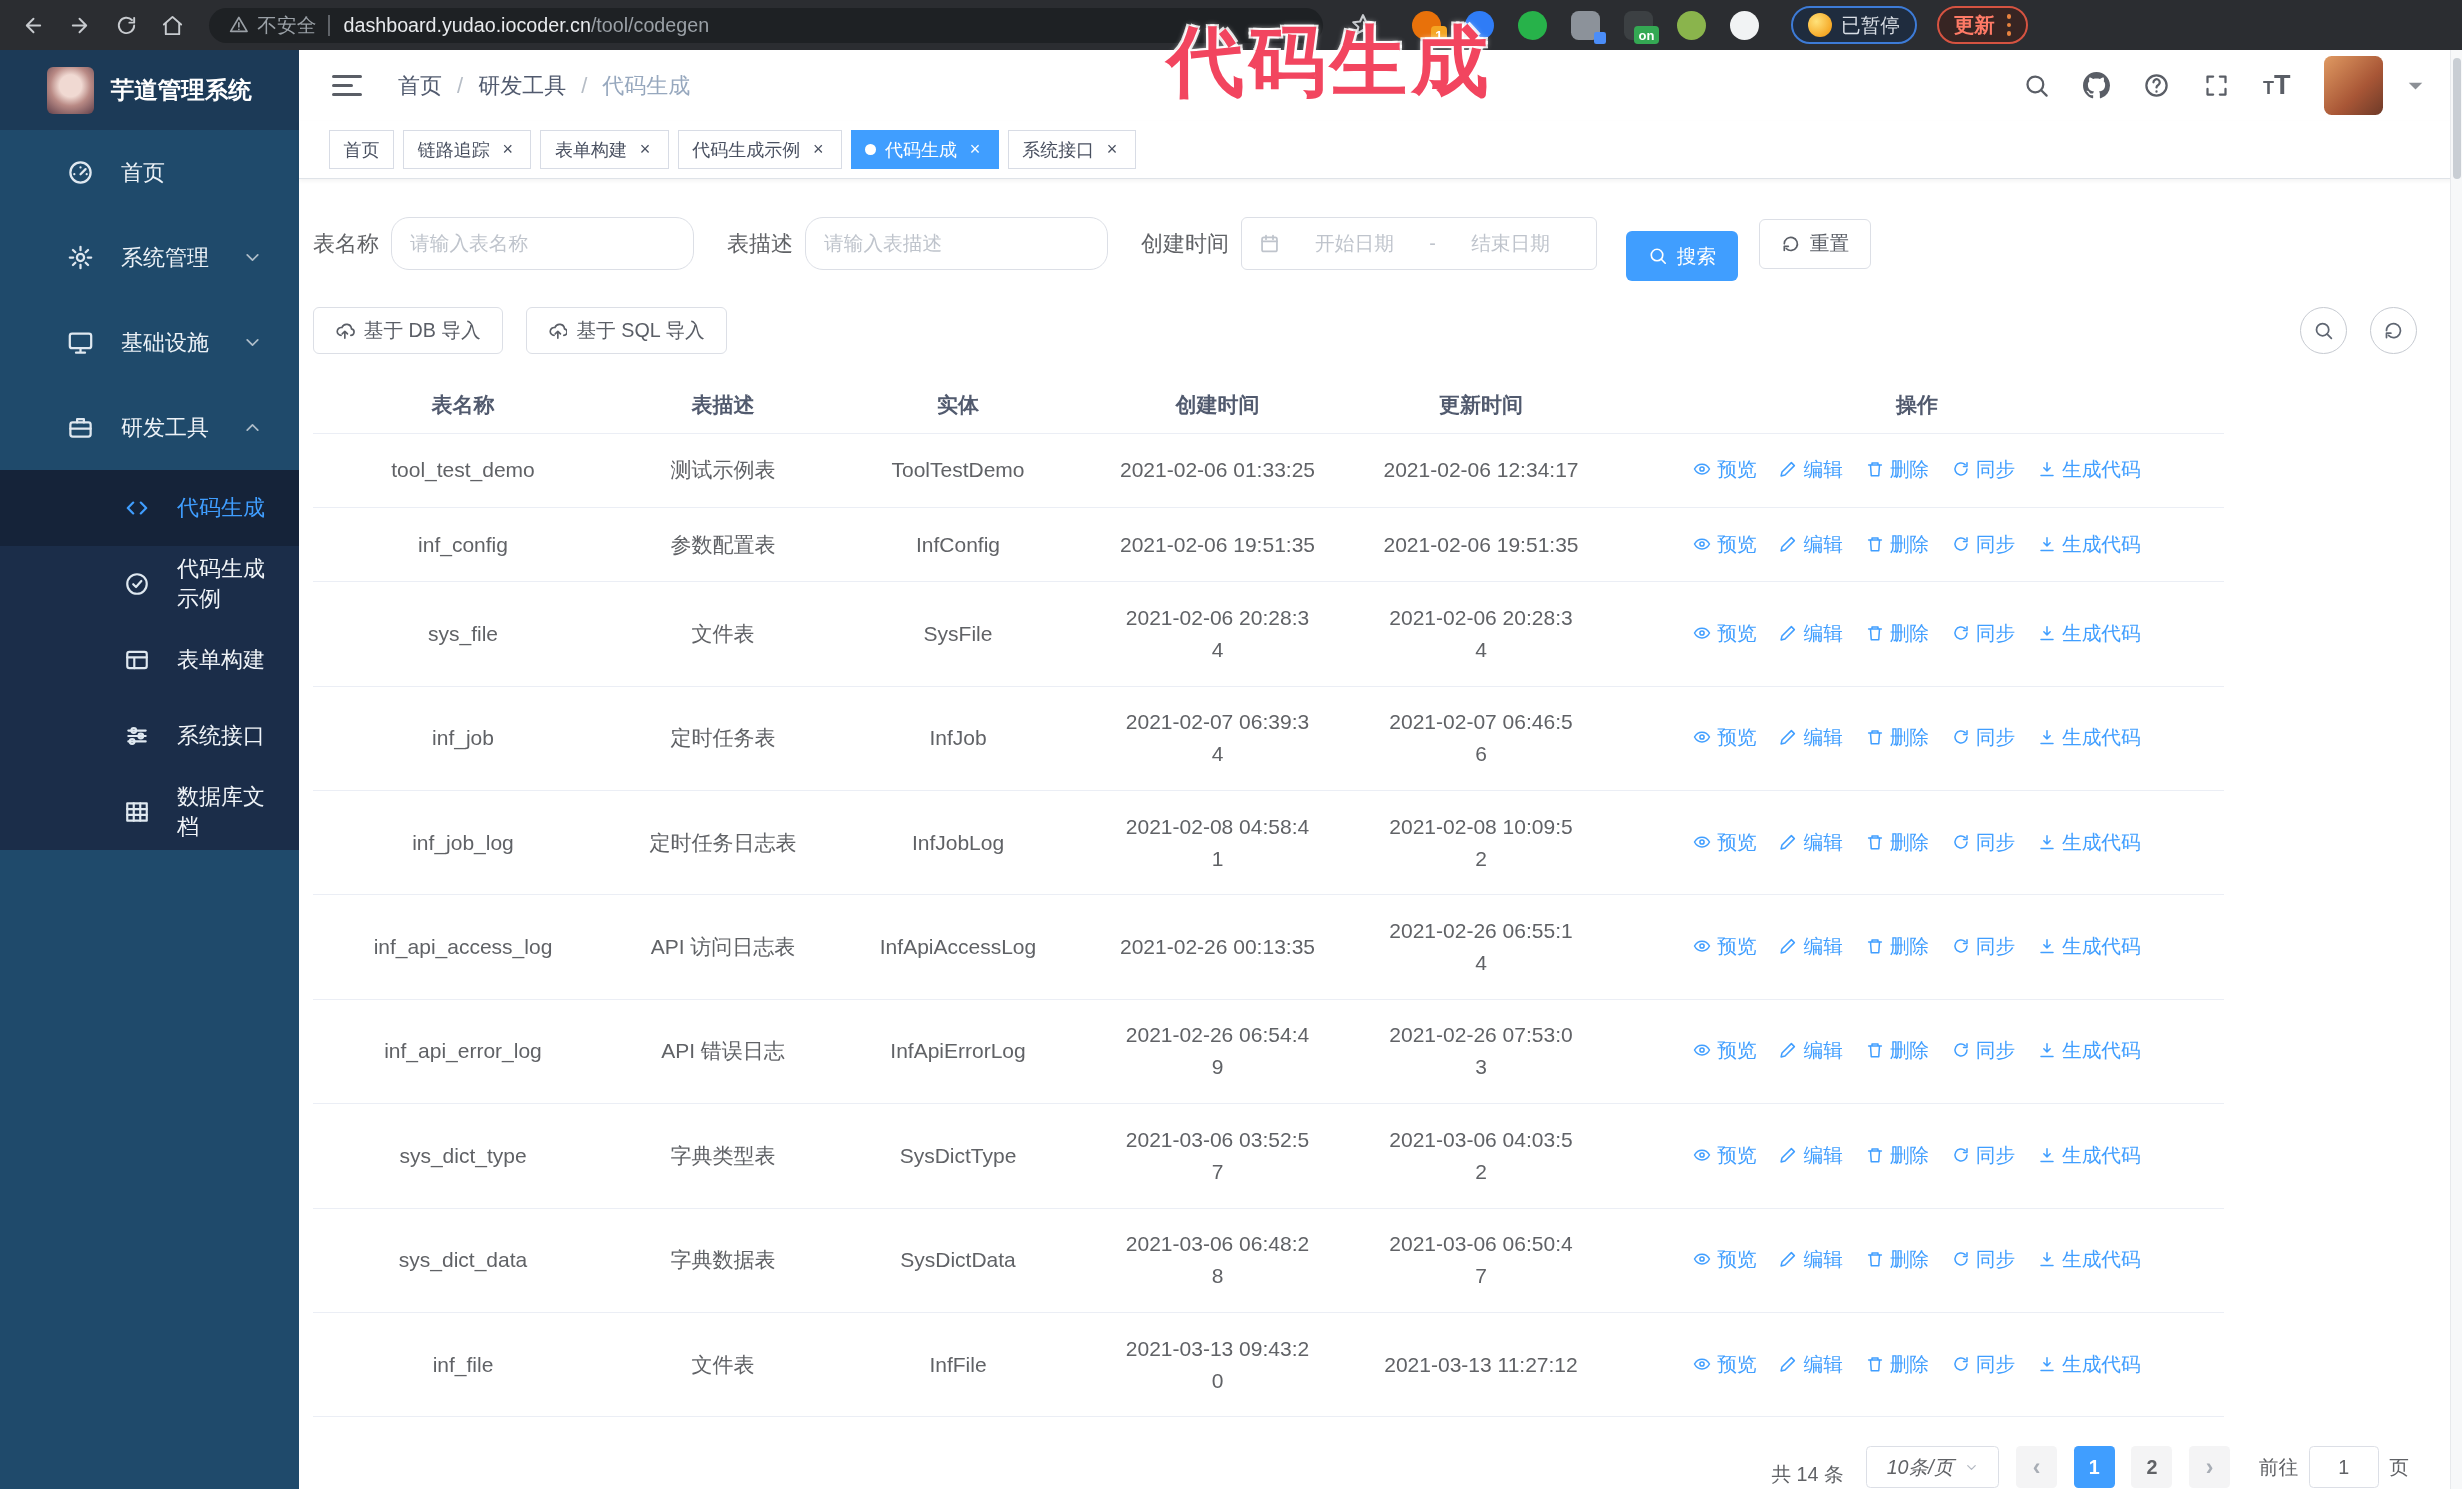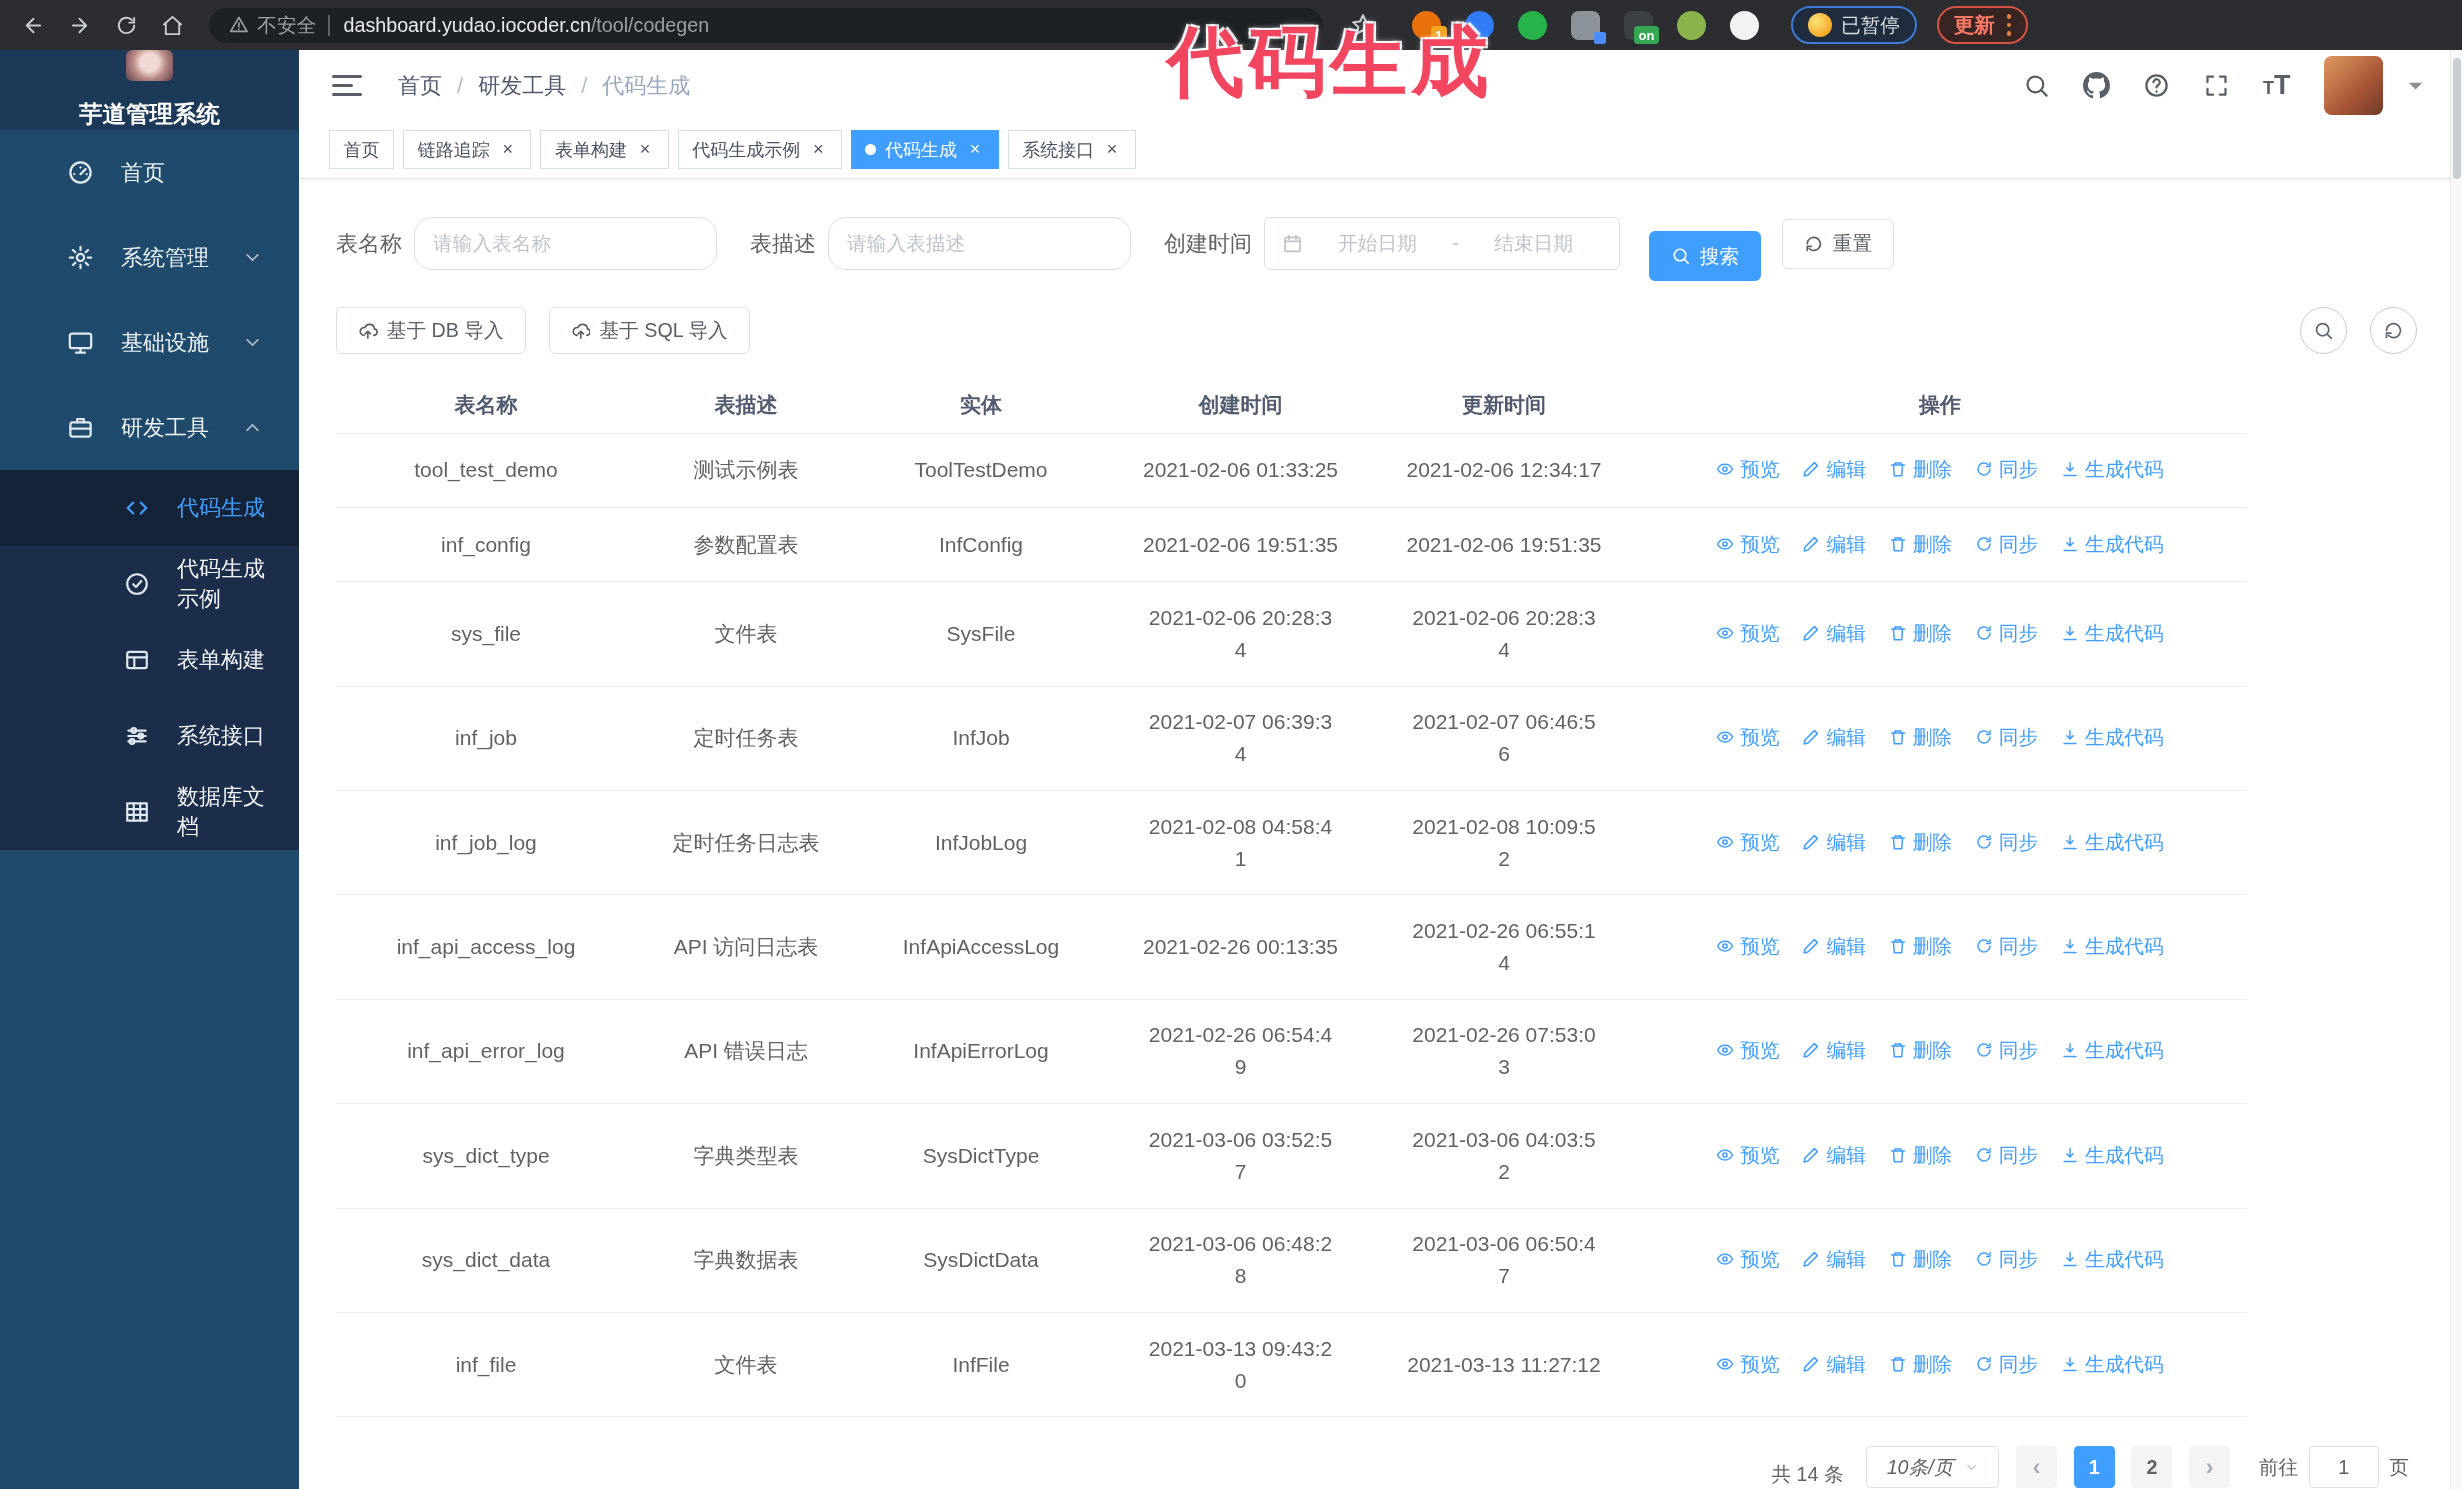--- a/index.html
+++ b/index.html
@@ -29,21 +29,21 @@
   .vdots { display:flex; flex-direction:column; gap:3.8px; }
   .vdots i { width:4.5px; height:4.5px; border-radius:50%; background:#e8833f; }
 
   
   .overlay-text { position:absolute; left:1167px; top:10.6px; z-index:50; font-size:77px; font-weight:bold; letter-spacing:4.5px; color:#f2455f; pointer-events:none;
     text-shadow: 0 0 6px #fff, 2.3px 2.3px 0 rgba(255,255,255,.85), -2.3px -2.3px 0 rgba(255,255,255,.85), 2.3px -2.3px 0 rgba(255,255,255,.85), -2.3px 2.3px 0 rgba(255,255,255,.85); }
 
   
   .app { position:absolute; top:50px; left:0; right:0; bottom:0; display:flex; }
   .sidebar { width:299px; flex:0 0 299px; background:#1f4a6b; display:flex; flex-direction:column; }
-  .logo-area { height:80px; background:#1c3a57; display:flex; align-items:center; justify-content:center; gap:16.7px;flex-direction:column; }
+  .logo-area { height:80px; background:#1c3a57; display:flex; align-items:center; justify-content:center; gap:16.7px; }
   .logo-img { width:47px; height:47px; border-radius:6px; background:radial-gradient(circle at 50% 40%, #f0d9d2 0 30%, #b98a85 55%, #5f3f4a); }
   .logo-title { color:#fff; font-size:23.5px; font-weight:bold; }
   .menu-item { height:85px; display:flex; align-items:center; padding:0 33px 0 67px; color:#ecf2f7; font-size:22px; cursor:pointer; }
   .menu-item .icw, .sub-item .icw { width:27px; height:27px; color:#dfe8f0; flex:0 0 27px; }
   .menu-item .lbl { margin-left:27px; }
   .menu-item .chev { margin-left:auto; width:21px; height:21px; color:#aebdc9; }
   .submenu { background:#1b2d49; }
   .sub-item { height:76px; display:flex; align-items:center; padding:0 33px 0 124px; color:#f0f4f8; font-size:22px; cursor:pointer; }
   .sub-item .icw { width:26px; height:26px; flex:0 0 26px; }
   .sub-item .lbl { margin-left:27px; }
@@ -68,21 +68,21 @@
   .caret { width:16.7px; height:16.7px; color:#8c9096; margin-left:-13.6px; }
 
   
   .tagbar { height:58px; background:#fff; border-bottom:1.5px solid #dfe3e8; box-shadow:0 1.5px 4.5px rgba(0,0,0,.05); display:flex; align-items:center; padding:0 30px; gap:9px; }
   .tag { height:39px; display:flex; align-items:center; gap:9px; padding:0 13.6px; border:1.5px solid #d8dce5; background:#fff; color:#495060; font-size:18px; cursor:pointer; }
   .tag .x { font-size:18px; color:inherit; width:18px; text-align:center; }
   .tag.active { background:#409EFF; border-color:#409EFF; color:#fff; }
   .tag .dot { width:10.6px; height:10.6px; border-radius:50%; background:#fff; }
 
   
-  .content { flex:1; padding:27px 30px 0 37px; position:relative; }
+  .content { flex:1; padding:27px 30px 0 14px; position:relative; }
   .form-row { display:flex; align-items:center; font-size:22px; color:#606266; }
   .f-label { white-space:nowrap; }
   .inp { height:53px; width:303px; border:1.5px solid #dcdfe6; border-radius:18px; margin-left:12px; padding:0 18px; font-size:19.7px; color:#606266; font-family:"Liberation Sans",sans-serif; }
   .inp::placeholder { color:#bfc4cc; }
   .ml { margin-left:33px; }
   .range-box { margin-left:12px; width:356px; height:53px; border:1.5px solid #dcdfe6; border-radius:6px; display:flex; align-items:center; padding:0 16.7px; color:#bfc4cc; font-size:19.7px; gap:6px; }
   .range-box .icw { width:21px; height:21px; color:#bfc4cc; }
   .range-box .ph { flex:1; text-align:center; }
   .btn { height:50px; border-radius:6px; display:flex; align-items:center; gap:9px; font-size:19.7px; padding:0 21px; cursor:pointer; border:1.5px solid transparent; white-space:nowrap; }
   .btn .icw { width:19.7px; height:19.7px; }

